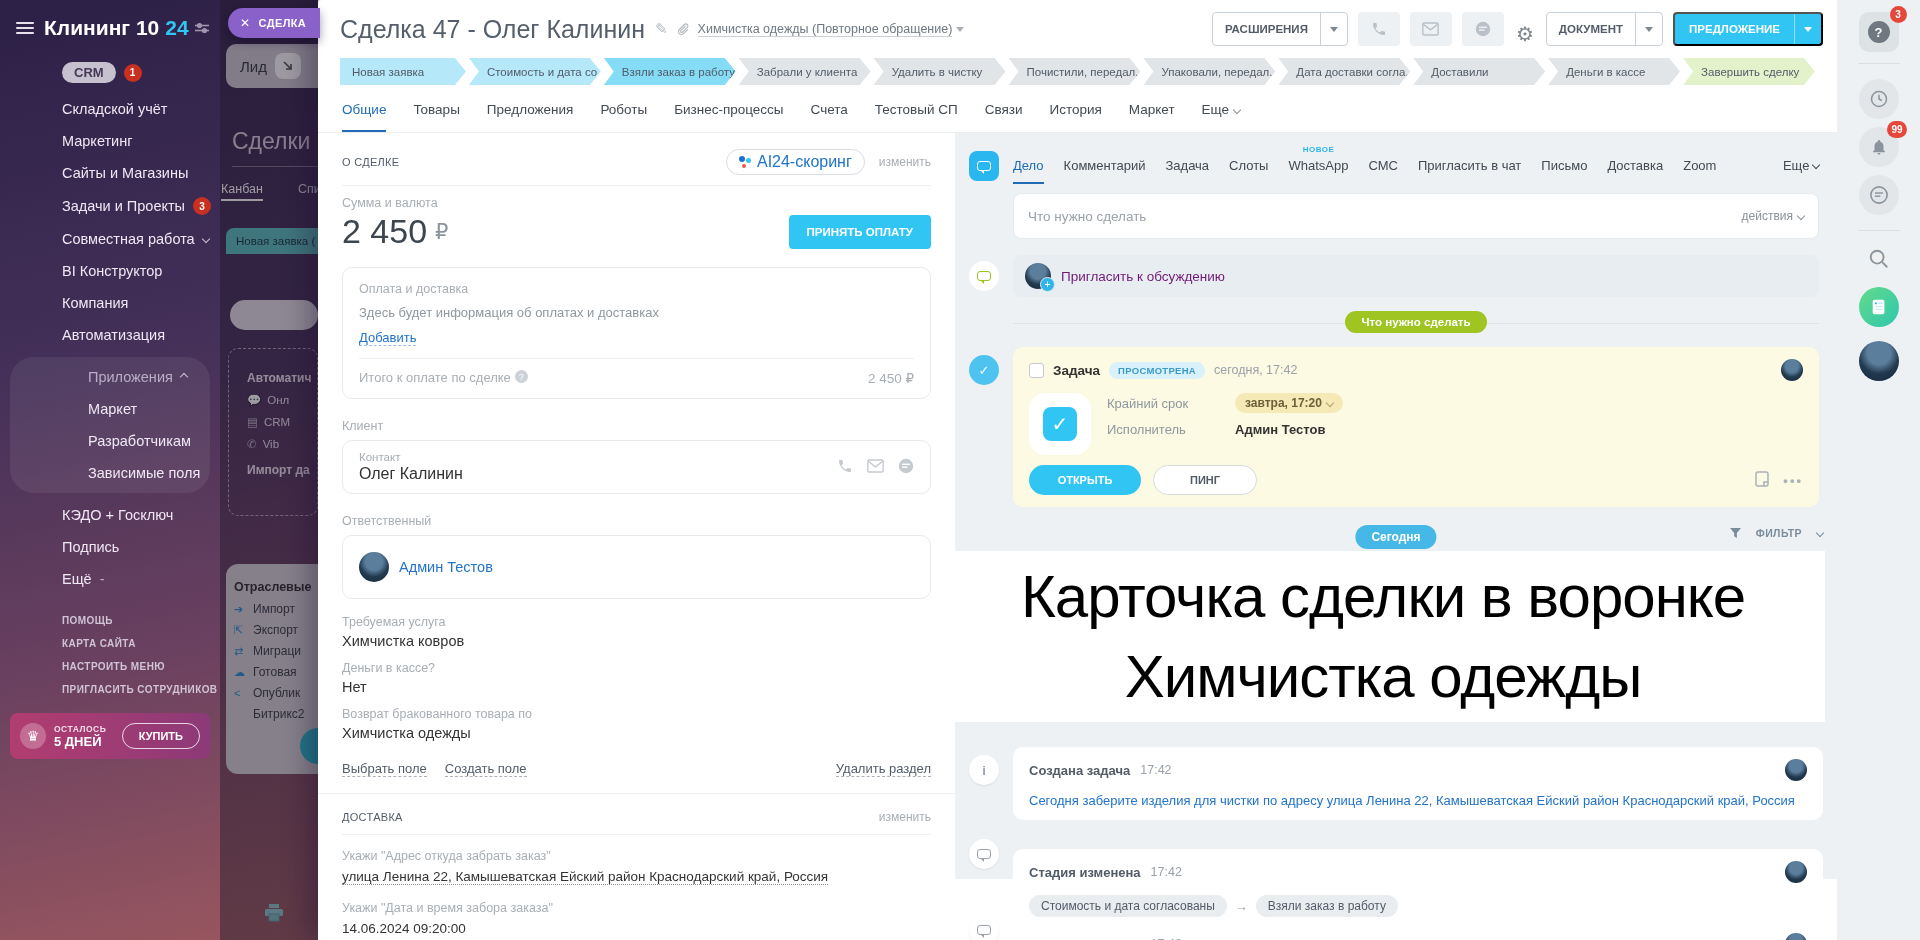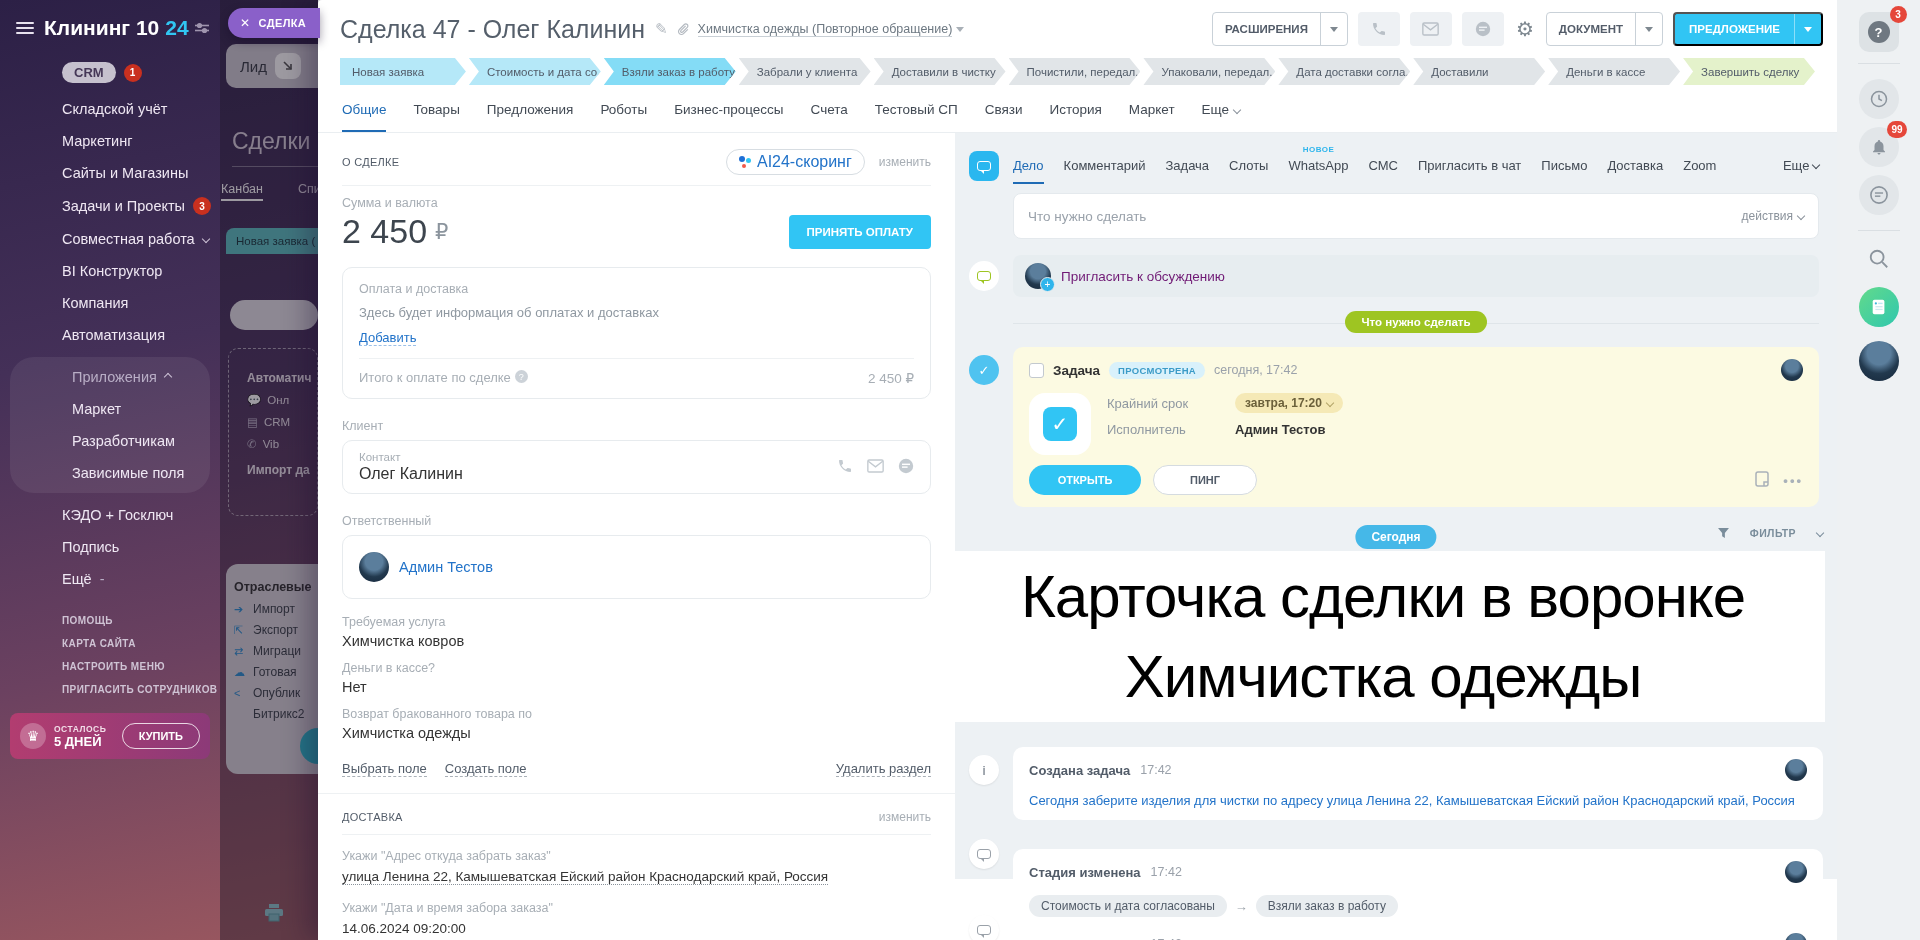--- a/index.html
+++ b/index.html
@@ -16,21 +16,21 @@
   .hamburger i{display:block;height:2px;background:#e8e2ee;margin:3px 0;border-radius:1px}
   .logo{font-size:21px;font-weight:bold;color:#fff;white-space:nowrap;display:flex;align-items:center;gap:6px}
   .logo .l24{color:#31c6f2}
   .eq-icon{opacity:.7}
   .crm-row{display:flex;align-items:center;gap:8px;margin:22px 0 6px 62px}
   .crm-pill{background:rgba(240,237,244,.78);color:#453757;font-size:13px;font-weight:bold;padding:3px 12px;border-radius:12px}
   .badge-red{background:#c9301f;color:#fff;font-size:10px;font-weight:bold;min-width:18px;height:18px;border-radius:9px;display:inline-flex;align-items:center;justify-content:center;padding:0 5px}
   .sb-nav{margin-top:10px}
   .sb-item{padding:8px 0 8px 62px;font-size:14.5px;color:#efe7f3;cursor:pointer;display:flex;align-items:center;gap:8px;white-space:nowrap}
   .sb-item .chev{color:#cdc2d6}
-  .apps-group{background:rgba(255,255,255,.07);border-radius:24px;margin:6px 10px;padding:4px 0}
+  .apps-group{background:rgba(255,255,255,.07);border-radius:24px;margin:6px 10px;padding:4px 16px}
   .apps-group .ghead{color:#b9aec6}
   .sb-foot{margin-top:14px}
   .sb-flink{padding:6px 0 6px 62px;font-size:10px;font-weight:bold;letter-spacing:.4px;color:#cfc3d4;cursor:pointer}
   .license{margin:12px 10px 0 10px;height:46px;border-radius:8px;background:linear-gradient(90deg,#b23d70,#8c3a78);display:flex;align-items:center;padding:0 10px;gap:8px}
   .crown{width:26px;height:26px;border-radius:50%;background:rgba(255,255,255,.25);display:flex;align-items:center;justify-content:center;color:#fff;font-size:14px}
   .lic-txt .l1{font-size:8.5px;font-weight:bold;color:#f2dde8;letter-spacing:.5px}
   .lic-txt .l2{font-size:13px;font-weight:bold;color:#fff}
   .buy-btn{margin-left:auto;border:1px solid rgba(255,255,255,.8);color:#fff;font-size:11px;font-weight:bold;padding:6px 16px;border-radius:15px;cursor:pointer;background:transparent}
 
   
@@ -61,21 +61,21 @@
   .slider-tab .x{font-size:12px}
 
   
   .panel{position:absolute;left:318px;top:0;width:1519px;height:940px;background:#fff;border-radius:4px 0 0 0;z-index:5;box-shadow:-10px 0 26px rgba(25,12,45,.35)}
   .p-head{display:flex;align-items:center;padding:12px 14px 6px 22px}
   .p-title{font-size:25px;color:#555f6b;white-space:nowrap}
   .p-edit{color:#b4bac1;font-size:15px;margin-left:10px;cursor:pointer}
   .p-clip{color:#b4bac1;margin-left:8px;cursor:pointer;display:inline-flex}
   .p-sub{font-size:12.5px;color:#6d7882;border-bottom:1px solid #c9d0d6;margin-left:8px;cursor:pointer;white-space:nowrap}
   .p-sub-car{color:#a9b0b7;margin-left:4px}
-  .p-actions{margin-left:auto;display:flex;align-items:center;gap:10px}
+  .p-actions{margin-left:auto;display:flex;align-items:flex-end;gap:10px}
   .btn-w{height:34px;border:1px solid #c9d1d8;border-radius:4px;background:#fff;display:inline-flex;align-items:center;font-size:11.5px;font-weight:bold;color:#535c69;cursor:pointer}
   .btn-w .lbl{padding:0 12px}
   .btn-w .sep{width:1px;height:100%;background:#c9d1d8}
   .btn-w .dd{padding:0 9px;color:#7e8890}
   .icon-btn{width:42px;height:34px;border-radius:4px;background:#eef1f4;display:inline-flex;align-items:center;justify-content:center;color:#b9c0c7;cursor:pointer}
   .gear-btn{font-size:20px;color:#7e8890;cursor:pointer;background:none;border:none;padding:0 2px}
   .btn-c{height:34px;border-radius:4px;background:#31c5f4;color:#fff;display:inline-flex;align-items:center;font-size:11.5px;font-weight:bold;cursor:pointer}
   .btn-c .lbl{padding:0 14px}
   .btn-c .sep{width:1px;height:100%;background:rgba(255,255,255,.45)}
   .btn-c .dd{padding:0 9px;color:#fff}
@@ -170,21 +170,21 @@
   .tc-row{display:flex;align-items:center;margin-bottom:9px}
   .tc-lbl{width:128px;flex:none;font-size:13px;color:#8f98a1}
   .tc-val{font-size:13px;color:#333;white-space:nowrap;overflow:hidden}
   .dl-pill{background:#f5e9b6;border-radius:11px;padding:3px 10px;font-size:12px;font-weight:bold;color:#6b603a;display:inline-flex;align-items:center;gap:5px;cursor:pointer}
   .dl-pill .chev{color:#b3a468}
   .tc-foot{display:flex;align-items:center;gap:12px;margin-top:10px}
   .pill-btn-c{background:#31c5f4;color:#fff;font-size:11px;font-weight:bold;border:none;border-radius:16px;padding:9px 0;width:112px;cursor:pointer}
   .pill-btn-w{background:#fff;color:#525c69;font-size:11px;font-weight:bold;border:1px solid #d5dbe0;border-radius:16px;padding:8px 0;width:104px;cursor:pointer}
   .tc-foot .ric{margin-left:auto;display:flex;gap:14px;color:#a9b1b9;align-items:center}
   .today-pill{position:absolute;top:392px;left:50%;transform:translateX(-50%);background:#45b8e8;color:#fff;font-size:12px;font-weight:bold;padding:5px 16px;border-radius:13px;z-index:1}
-  .filter-btn{position:absolute;top:394px;right:14px;display:flex;align-items:center;gap:21px;font-size:10.5px;font-weight:bold;color:#7a8d9b;letter-spacing:.4px;z-index:1;cursor:pointer}
+  .filter-btn{position:absolute;top:394px;right:14px;display:flex;align-items:center;gap:15px;font-size:10.5px;font-weight:bold;color:#7a8d9b;letter-spacing:.4px;z-index:1;cursor:pointer}
   .stub-open{position:absolute;top:556px;left:58px;z-index:1}
   .stub-ric{position:absolute;top:562px;right:16px;display:flex;gap:14px;color:#a9b1b9;z-index:1}
   .ev-card{position:absolute;left:58px;right:14px;background:#fff;border-radius:10px;padding:12px 16px;z-index:1}
   .ev-head{display:flex;align-items:center;gap:10px}
   .ev-title{font-size:13px;font-weight:bold;color:#525c69}
   .ev-time{font-size:12.5px;color:#9aa1aa}
   .ev-text{font-size:13px;color:#2273c9;margin-top:12px;white-space:nowrap;overflow:hidden}
   .st-pill{background:#e9edf0;border-radius:12px;padding:4px 12px;font-size:12px;color:#525c69;white-space:nowrap}
   .ev-stages{display:flex;align-items:center;gap:8px;margin-top:12px;color:#9aa1a9}
 
@@ -419,21 +419,21 @@
           <span class="dd"><span class="caret"></span></span>
       </button>
     </div>
   </div>
 
   <div class="stage-bar">
     <div class="stage first st-done">Новая заявка</div>
     <div class="stage st-done">Стоимость и дата со...</div>
     <div class="stage st-cur">Взяли заказ в работу</div>
     <div class="stage st-todo">Забрали у клиента</div>
-    <div class="stage st-todo">Доставили в чистку</div>
+    <div class="stage st-todo">Удалить в чистку</div>
     <div class="stage st-todo">Почистили, передал...</div>
     <div class="stage st-todo">Упаковали, передал...</div>
     <div class="stage st-todo">Дата доставки согла...</div>
     <div class="stage st-todo">Доставили</div>
     <div class="stage st-todo">Деньги в кассе</div>
     <div class="stage st-final">Завершить сделку</div>
   </div>
 
   <div class="tab-bar">
     <div class="tab active">Общие</div>

